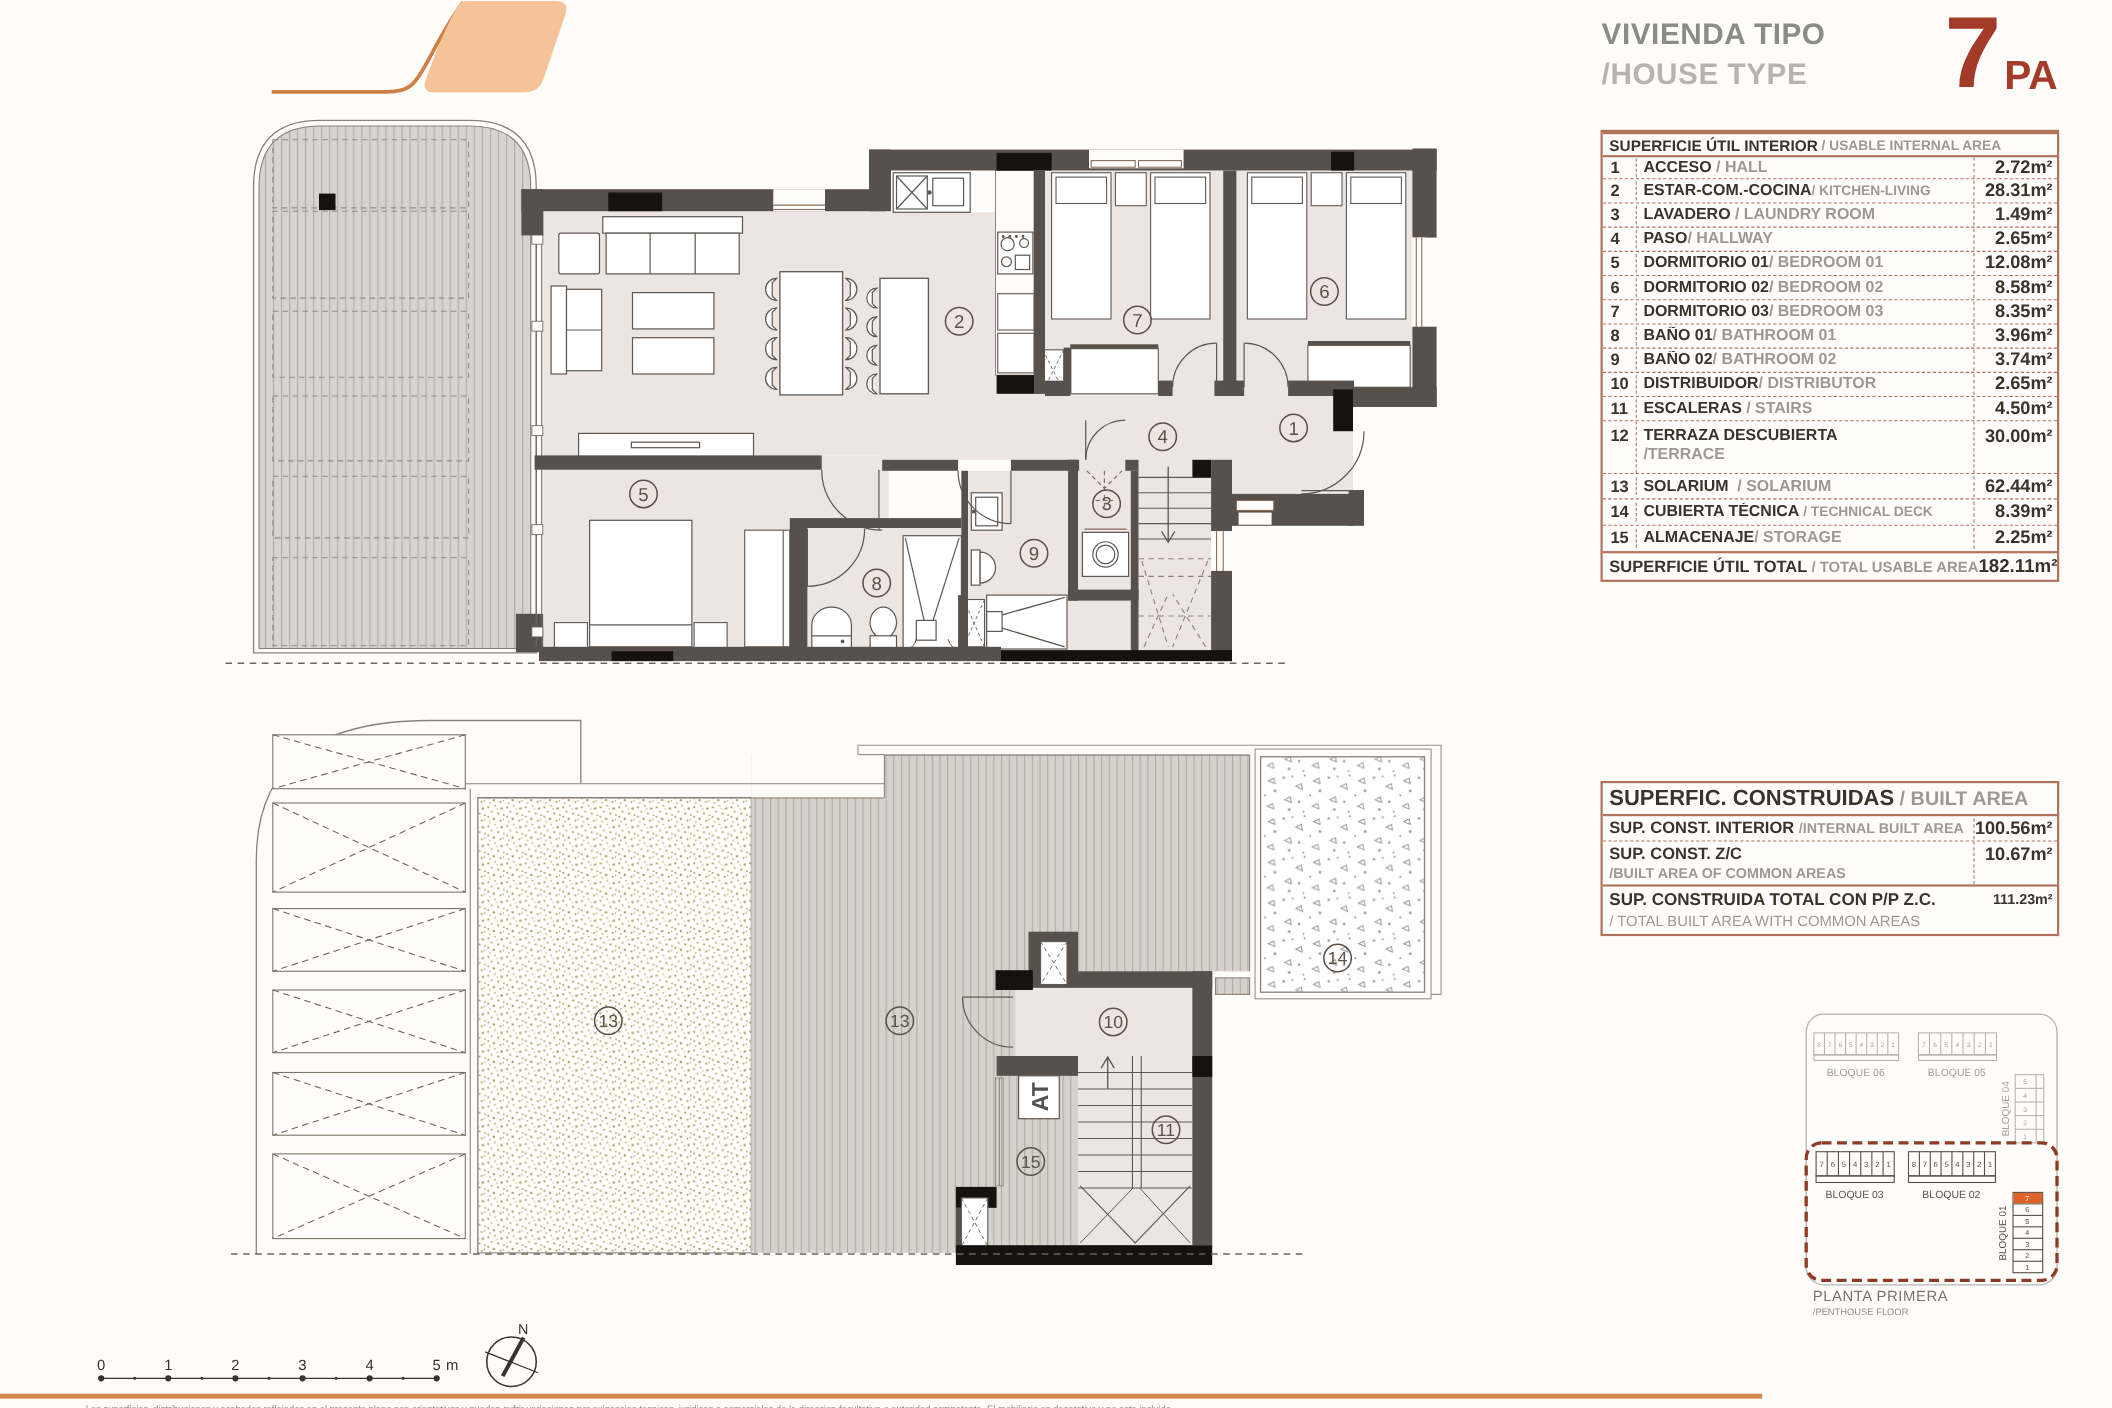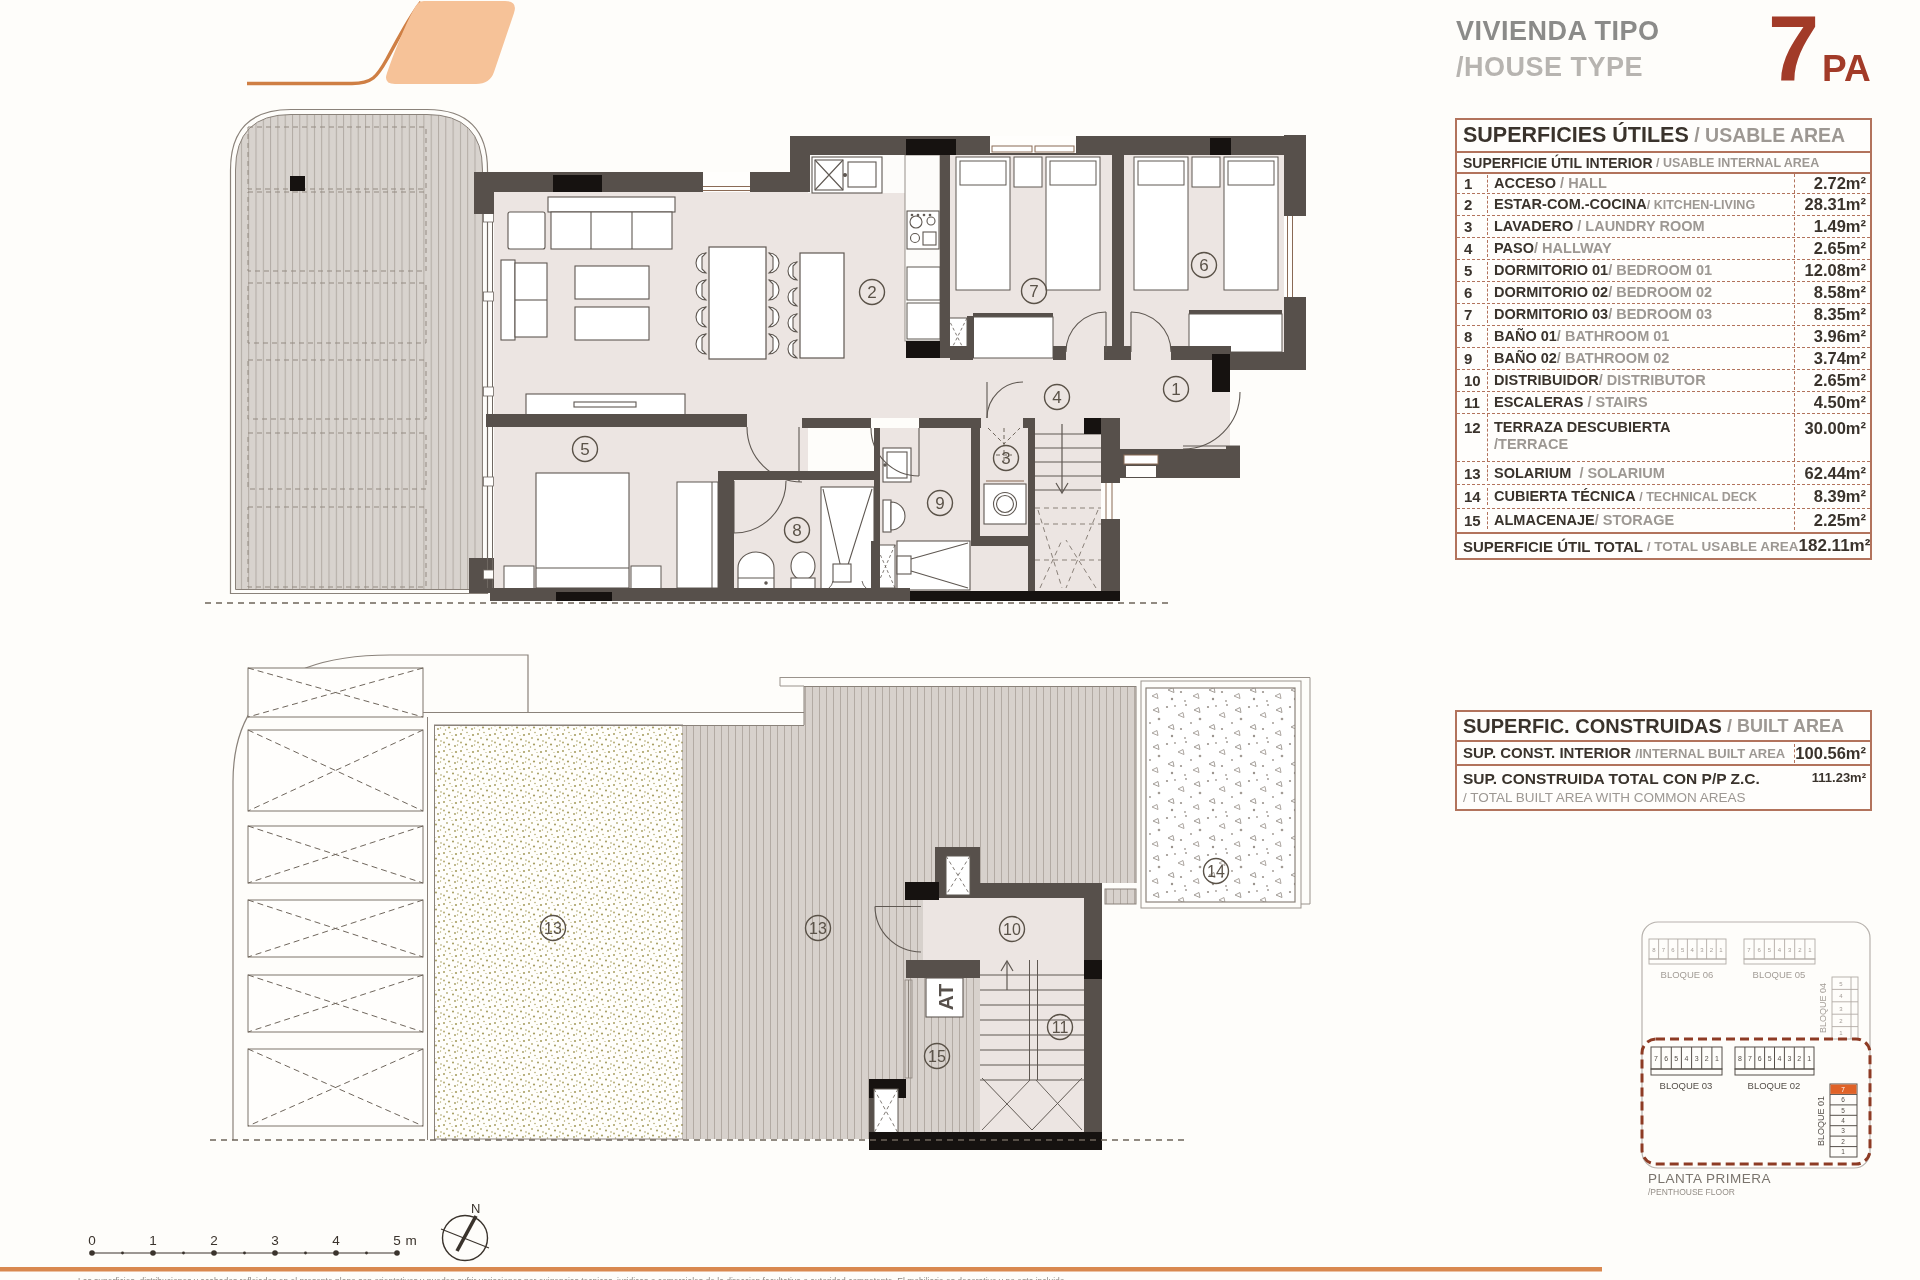--- a/index.html
+++ b/index.html
@@ -814,21 +814,20 @@
 <div class="abs ttl1">VIVIENDA TIPO</div>
 
 <div class="abs ttl2">/HOUSE TYPE</div>
 
 <div class="abs big7">7</div>
 
 <div class="abs bigpa">PA</div>
 
 <div class="tbl" style="left:1455px;top:118px;width:413px;">
 
-  <div class="row" style="height:31px;padding-left:6px;font-size:21.5px;font-weight:bold;">SUPERFICIES ÚTILES <span class="gy" style="font-size:19.5px;">&nbsp;/ USABLE AREA</span></div>
 
   <div class="row solid-t" style="height:21px;padding-left:6px;font-size:14px;font-weight:bold;">SUPERFICIE ÚTIL INTERIOR <span class="gy" style="font-size:12.5px;">&nbsp;/ USABLE INTERNAL AREA</span></div>
 
   <div class="row solid-t" style="height:21px;">
         <div class="num">1</div>
         <div class="lbl">ACCESO <span class="gy">/ HALL</span></div>
         <div class="val">2.72m²</div>
       </div>
 
   <div class="row dash-t" style="height:22px;">
@@ -920,20 +919,24 @@
 
 <div class="tbl" style="left:1455px;top:710px;width:413px;">
 
   <div class="row" style="height:28px;padding-left:6px;font-size:20px;font-weight:bold;border-radius:12px;">SUPERFIC. CONSTRUIDAS <span class="gy" style="font-size:18px;">&nbsp;/ BUILT AREA</span></div>
 
   <div class="row solid-t" style="height:24px;">
         <div class="lbl" style="border-left:none;font-size:15px;">SUP. CONST. INTERIOR <span class="gy" style="font-size:13px;">/INTERNAL BUILT AREA</span></div>
         <div class="val" style="font-size:16.5px;">100.56m²</div>
       </div>
 
+  <div class="row dash-t" style="height:40px;">
+        <div class="lbl" style="border-left:none;align-self:stretch;padding-top:3px;font-size:15px;">SUP. CONST. Z/C<br><span class="gy" style="font-size:13px;font-weight:bold;">/BUILT AREA OF COMMON AREAS</span></div>
+        <div class="val" style="align-self:stretch;padding-top:3px;font-size:16.5px;">10.67m²</div>
+      </div>
 
   <div class="solid-t" style="padding:4px 4px 4px 6px;">
     <div style="display:flex;font-size:15.5px;font-weight:bold;white-space:nowrap;">
           <span>SUP. CONSTRUIDA TOTAL CON P/P Z.C.</span>
           <span style="margin-left:auto;font-size:13px;">111.23m²</span>
         </div>
     <div class="gy" style="font-size:13.5px;font-weight:normal;margin-top:2px;white-space:nowrap;">/ TOTAL BUILT AREA WITH COMMON AREAS</div>
   </div>
 </div>
 </div>

